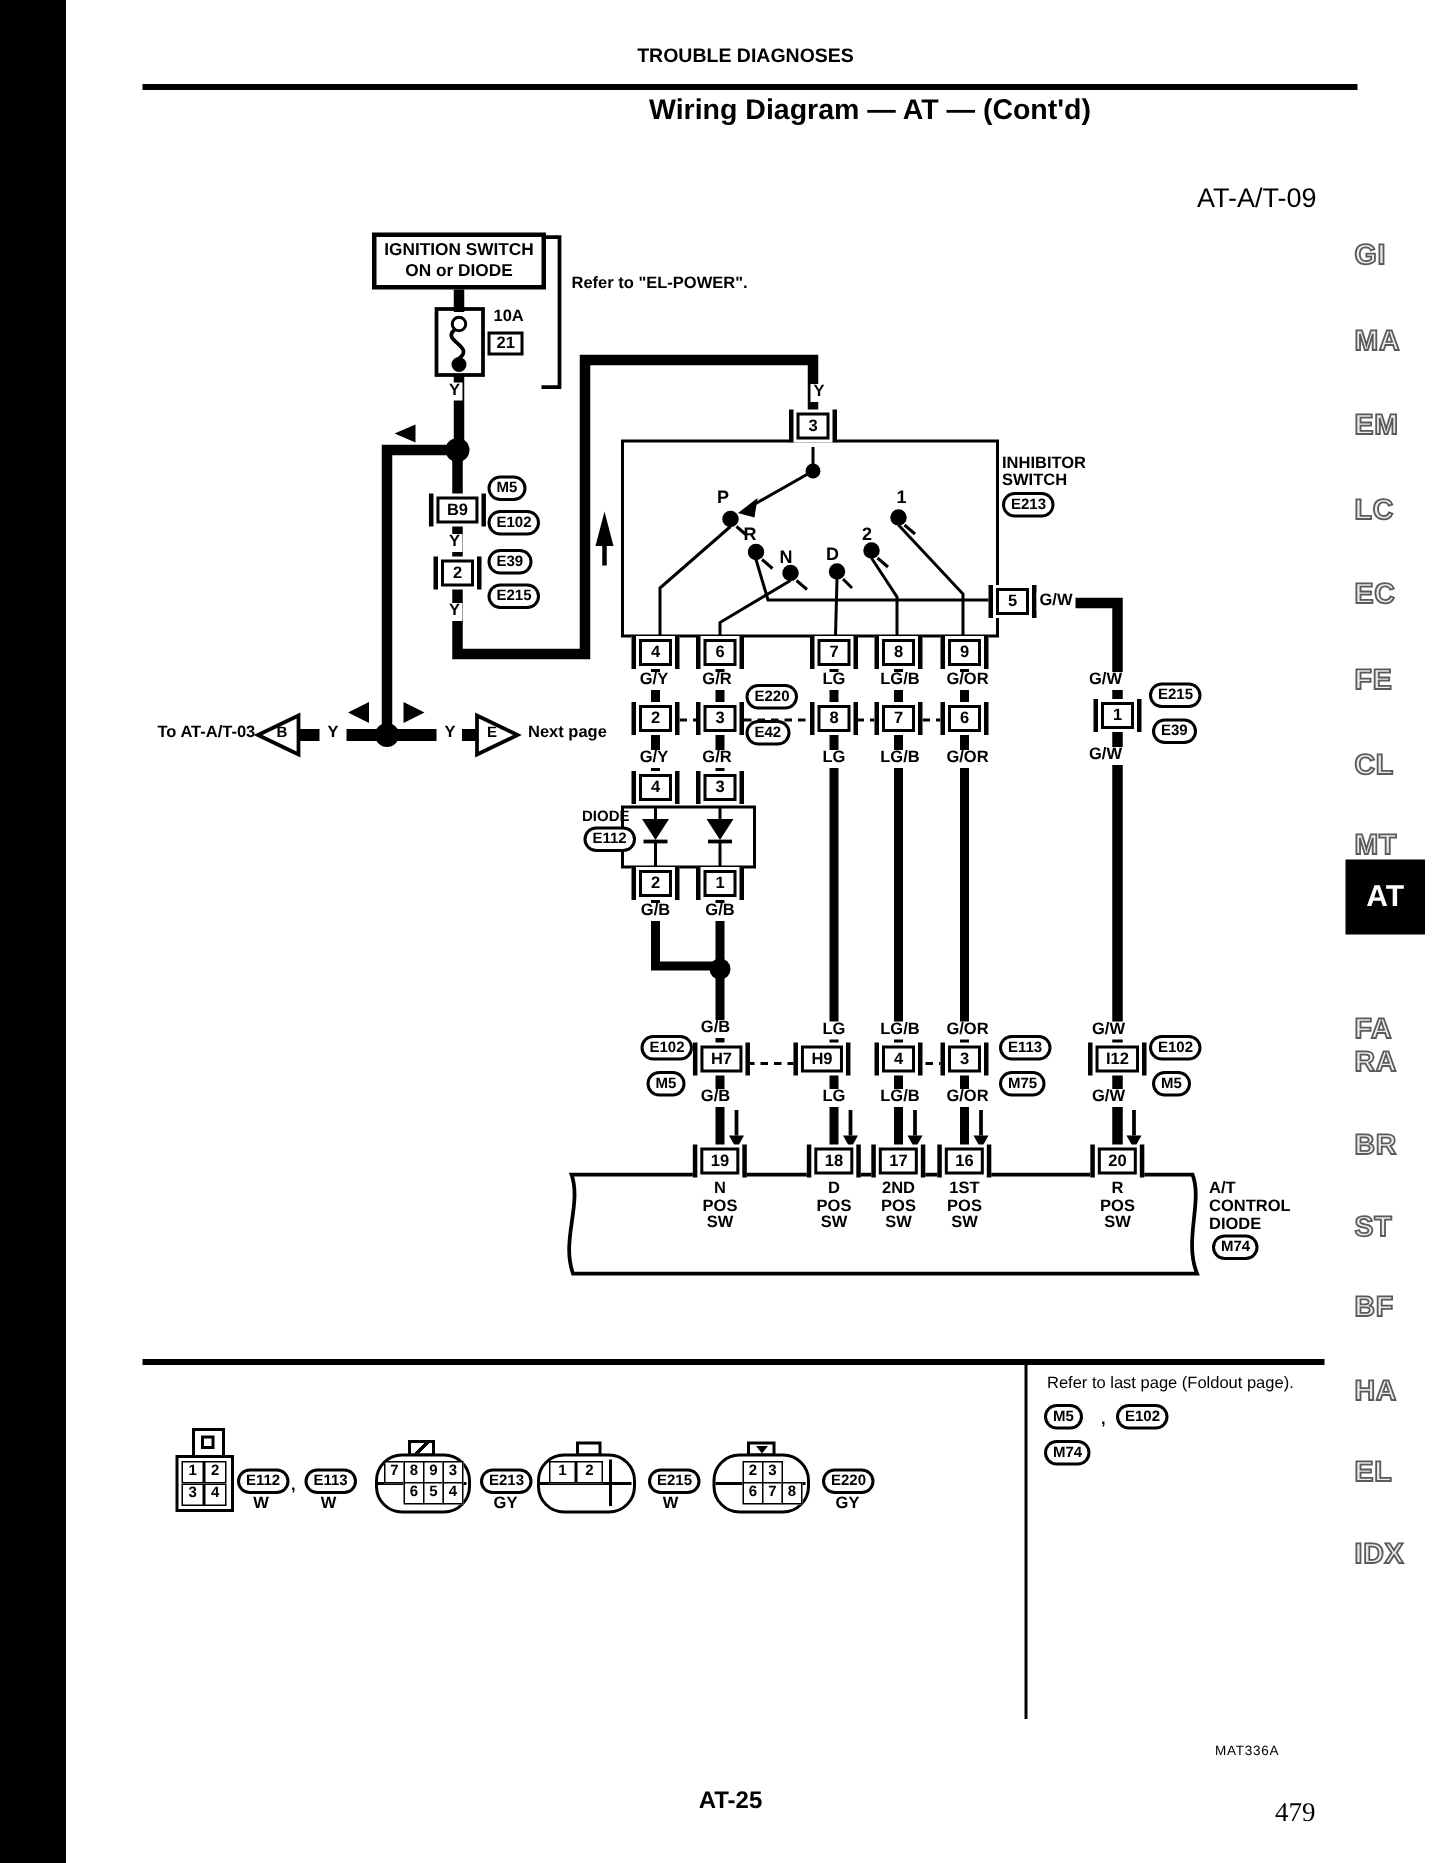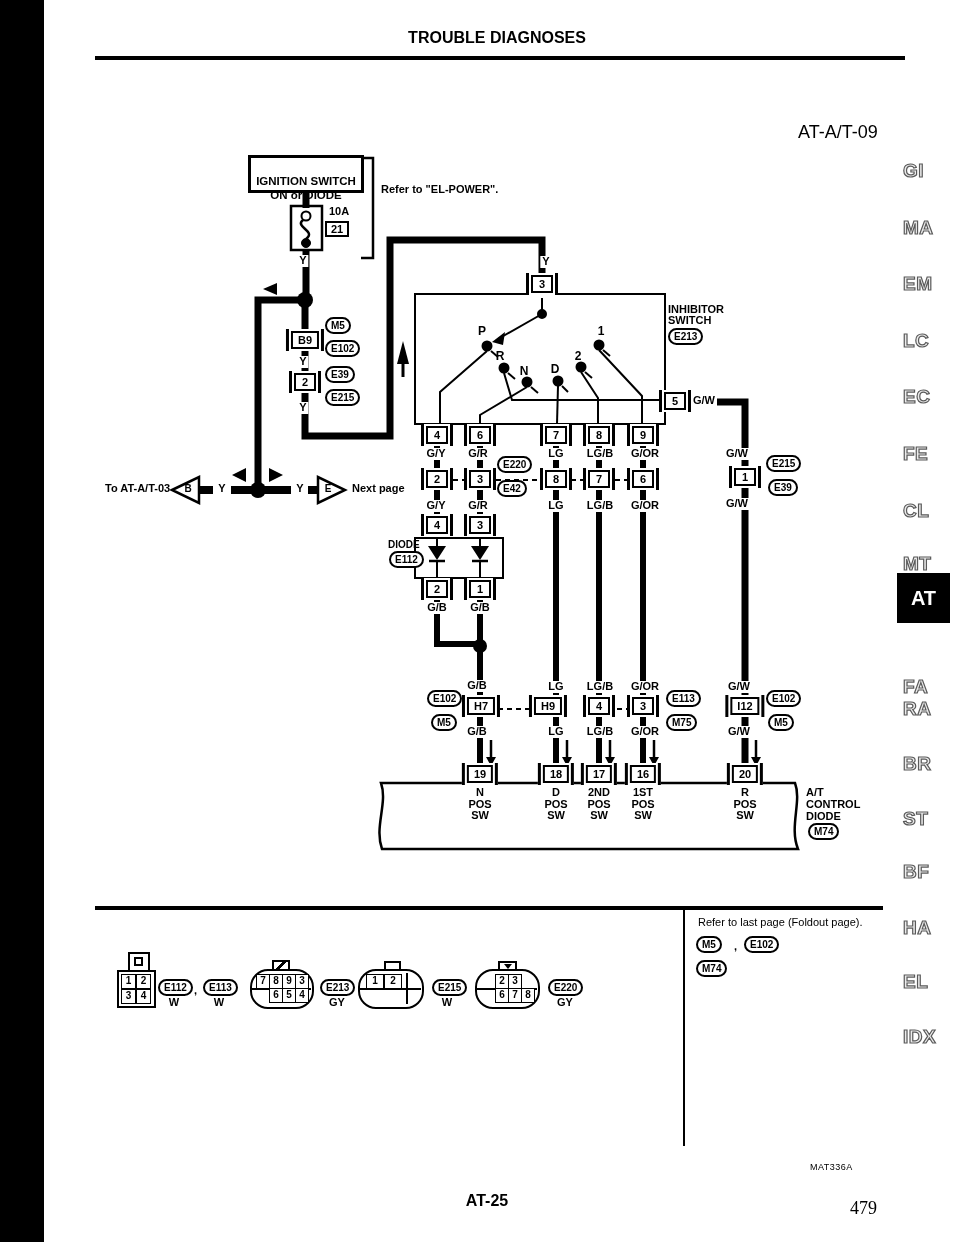--- a/index.html
+++ b/index.html
@@ -38,22 +38,23 @@
   .diag{background:linear-gradient(135deg,transparent 42%,#000 42%,#000 58%,transparent 58%)}
   svg.art{position:absolute;left:0;top:0}
   .hline{position:absolute;background:#000}
 </style>
 </head>
 <body>
 
 <div class="page">
   <div class="leftbar"></div>
 
-  <div class="lbl cx nobg" style="left:497px;top:30px;font-size:16px">TROUBLE DIAGNOSES</div>
+  <div class="lbl cx nobg" style="left:497px;top:30px;font-size:13px">TROUBLE DIAGNOSES</div>
   <div class="hline" style="left:95px;top:56px;width:810px;height:3.5px"></div>
+  <div class="lbl cx nobg" style="left:580px;top:64px;font-size:19px">Wiring Diagram — AT — (Cont'd)</div>
   <div class="note" style="left:798px;top:122px;font-size:18px">AT-A/T-09</div>
 
   <div class="tab" style="top:160px">GI</div>
   <div class="tab" style="top:217px">MA</div>
   <div class="tab" style="top:273px">EM</div>
   <div class="tab" style="top:330px">LC</div>
   <div class="tab" style="top:386px">EC</div>
   <div class="tab" style="top:443px">FE</div>
   <div class="tab" style="top:500px">CL</div>
   <div class="tab" style="top:553px">MT</div>
@@ -173,21 +174,21 @@
         <path d="M496,480 H539"></path>
         <path d="M571,480 H583"></path>
         <path d="M615,480 H627"></path>
       <path d="M498,709 H538"></path>
         <path d="M617,709 H630"></path>
     </g>
 
     <path d="M381,783 H795 C802,801 789,827 798,849 H382 C374,827 388,803 381,783 Z" stroke="#000" stroke-width="2.5" fill="none"></path>
   </svg>
 
-  <div class="abs" style="left:248px;top:155px;width:116px;height:38px;border:3px solid #000;background:#fff;text-align:center;padding-top:16px;font:bold 11.5px 'Liberation Sans',sans-serif;line-height:14px">
+  <div class="abs" style="left:248px;top:155px;width:116px;height:38px;border:3px solid #000;background:#fff;text-align:center;padding-top:2px;font:bold 11.5px 'Liberation Sans',sans-serif;line-height:14px">
     <div>IGNITION SWITCH</div>
     <div>ON or DIODE</div>
   </div>
   <div class="note bold" style="left:381px;top:183px">Refer to "EL-POWER".</div>
   <div class="lbl nobg" style="left:327px;top:206px">10A</div>
   <div class="abs cbox" style="left:325px;top:221px;display:inline-block;padding:0 4px">21</div>
 
   <div class="lbl cx" style="left:303px;top:255px">Y</div>
   <div class="cbr" style="left:305px;top:329px">
       <div class="cbox">B9</div>

